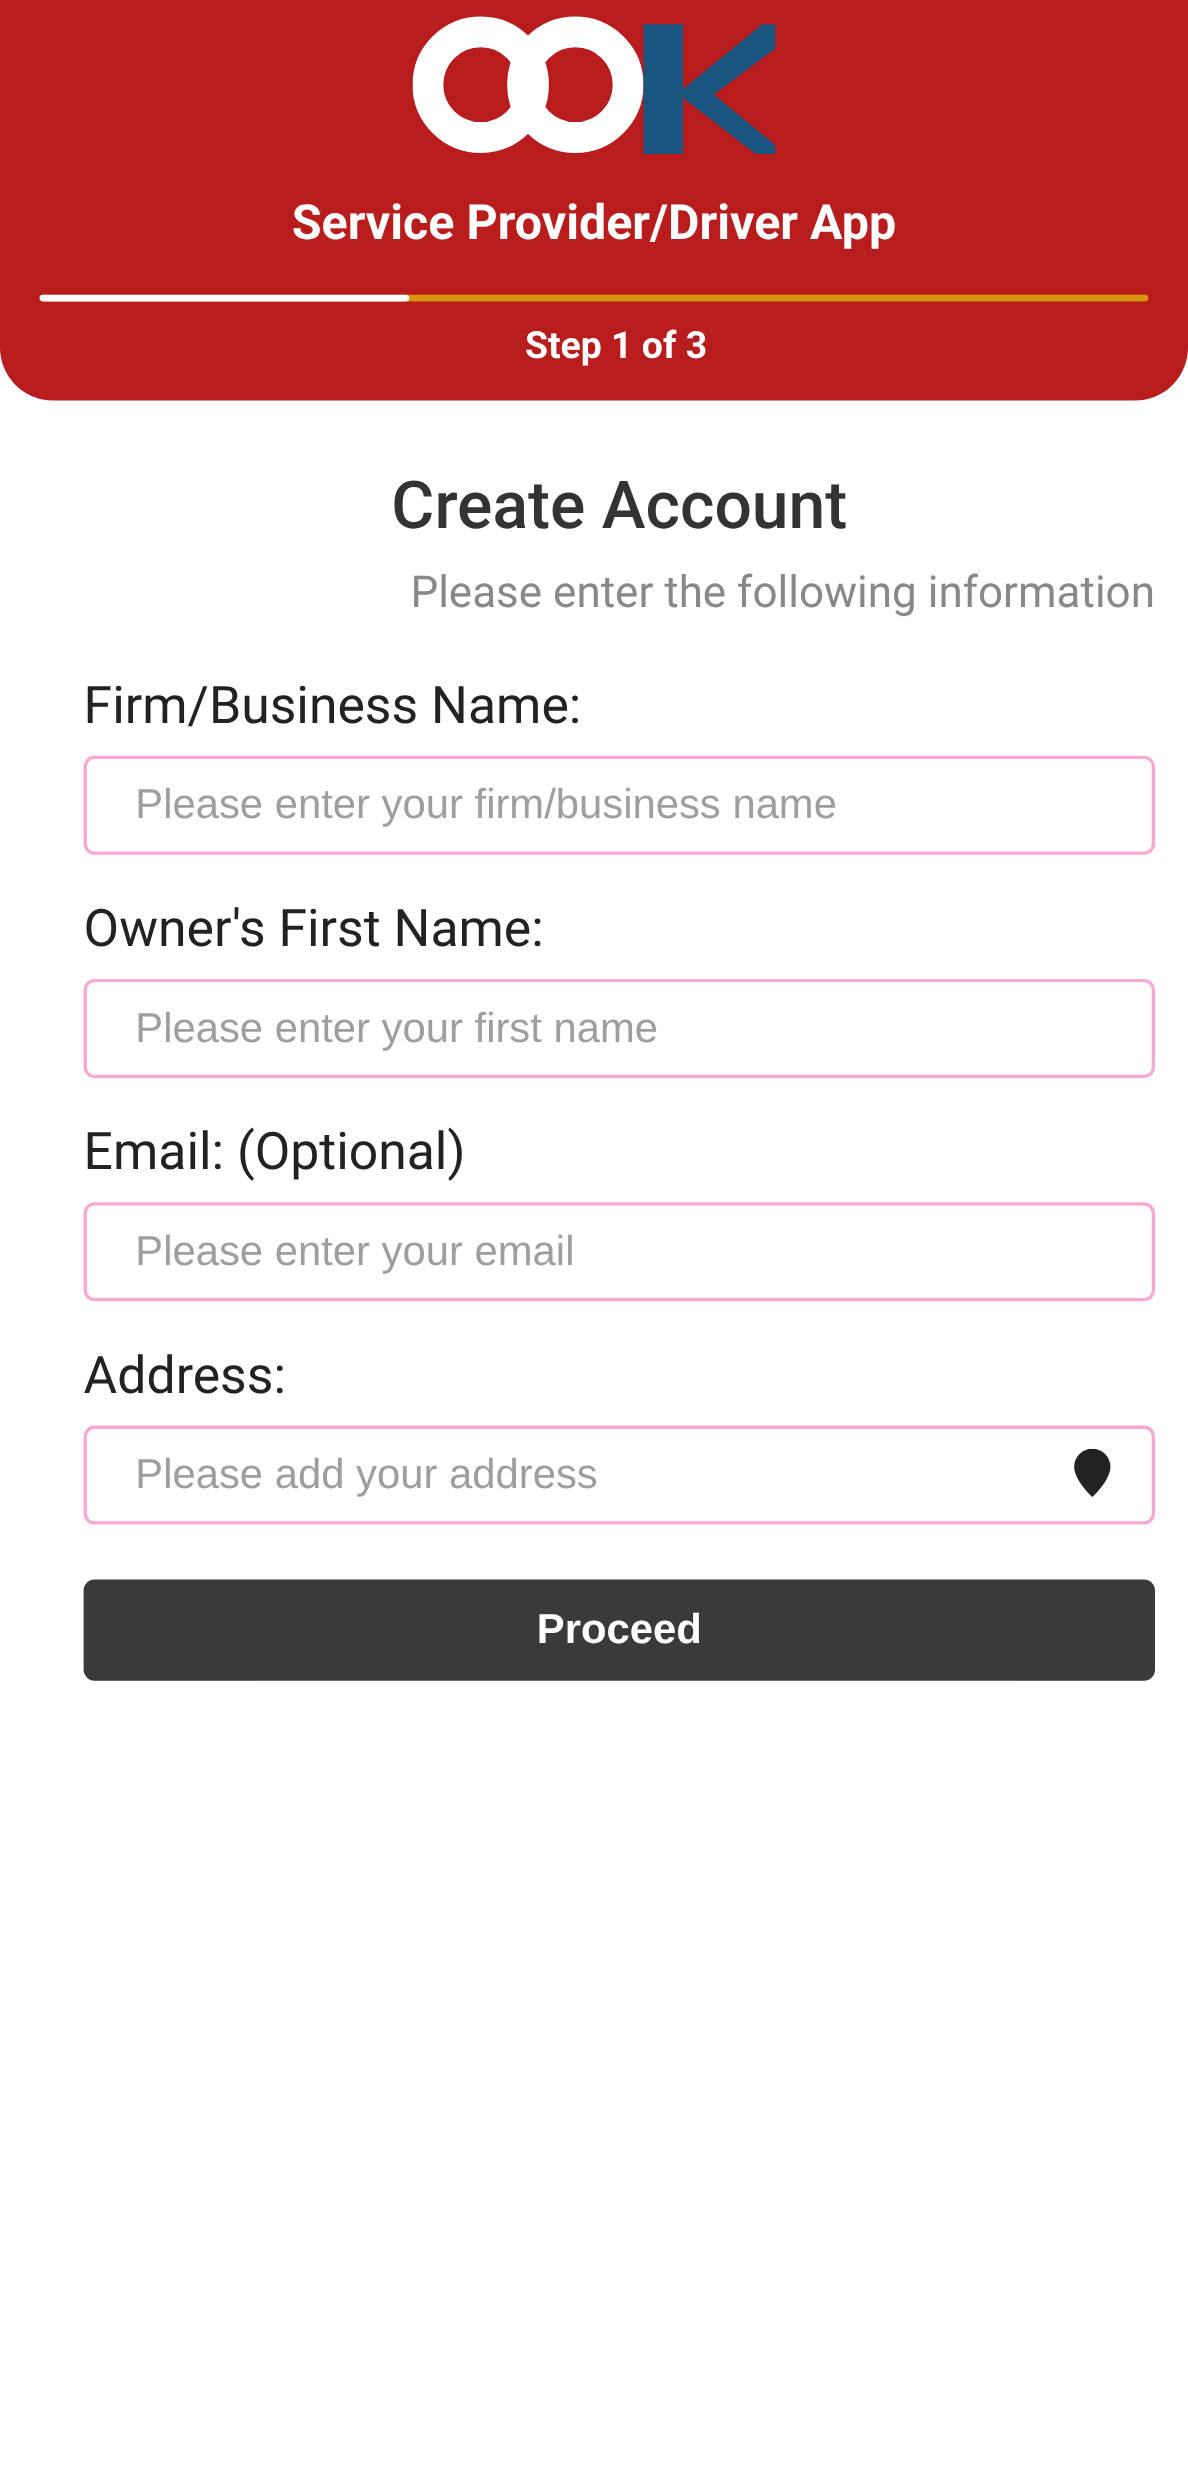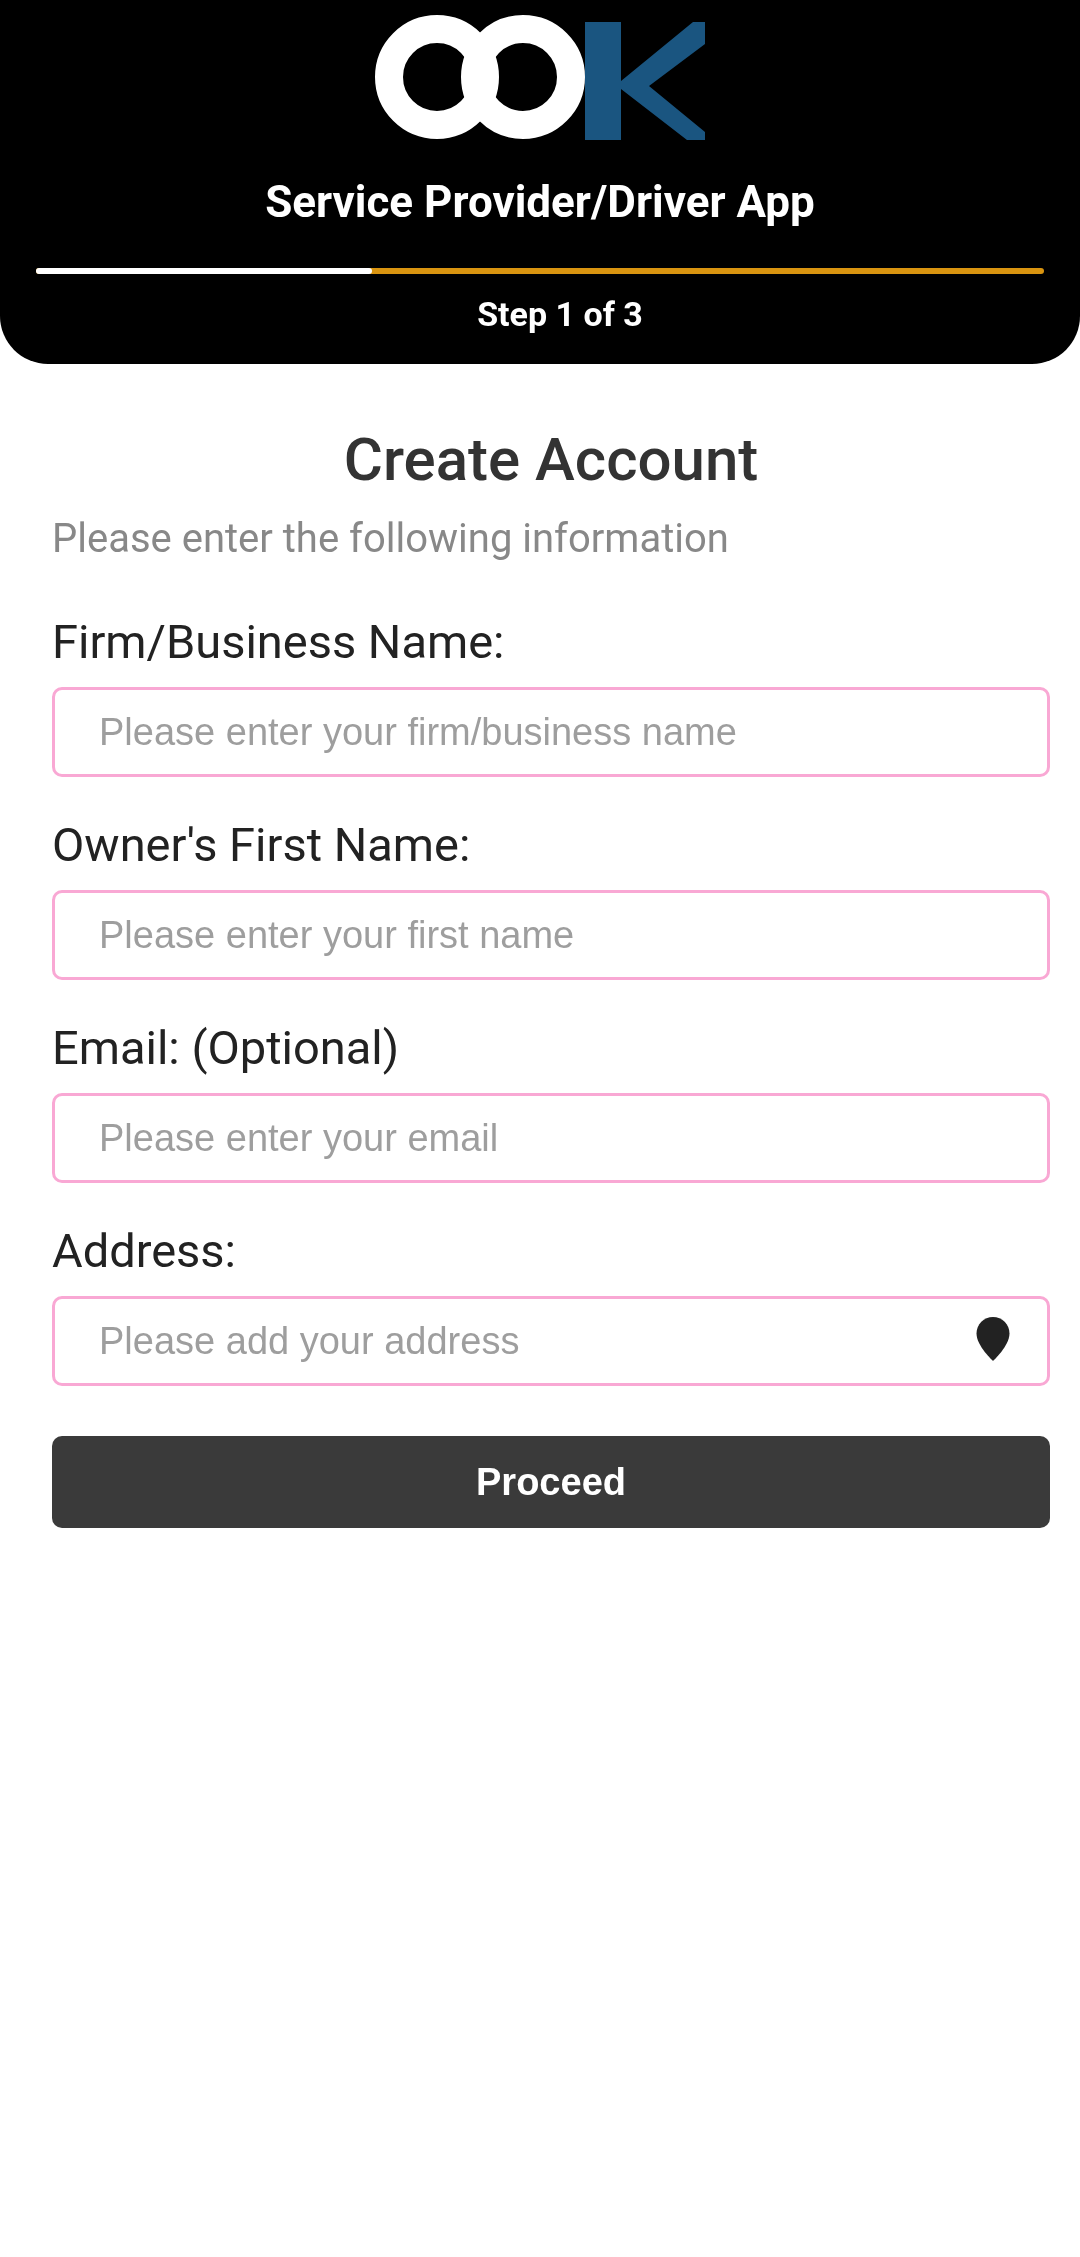--- a/index.html
+++ b/index.html
@@ -8,21 +8,21 @@
     padding: 0;
   }
   body {
     font-family: -apple-system, BlinkMacSystemFont, 'Segoe UI', Roboto, Helvetica, Arial, sans-serif;
     width: 1080px;
     height: 2257px;
     background: #ffffff;
     overflow: hidden;
   }
   .header {
-    background: #000000;
+    background: #b91c1c;
     padding-top: 14px;
     padding-bottom: 30px;
     border-bottom-left-radius: 48px;
     border-bottom-right-radius: 48px;
     position: relative;
   }
   .logo-wrap {
     display: flex;
     justify-content: center;
     margin-bottom: 36px;
@@ -56,31 +56,32 @@
   .step-text {
     color: #ffffff;
     font-size: 34px;
     font-weight: 700;
     margin-left: 40px;
     margin-top: 20px;
     text-align: center;
   }
   .content {
     padding: 60px 30px 0 52px;
+    margin-left: 24px;
   }
   .page-title {
     font-size: 60px;
     font-weight: 500;
     text-align: center;
     color: #333333;
     margin-bottom: 20px;
   }
   .page-desc {
     font-size: 40px;
-    text-align: left;
+    text-align: right;
     color: #888888;
     margin-bottom: 52px;
   }
   .field {
     margin-bottom: 40px;
   }
   .field-label {
     font-size: 47px;
     color: #222222;
     margin-bottom: 18px;

